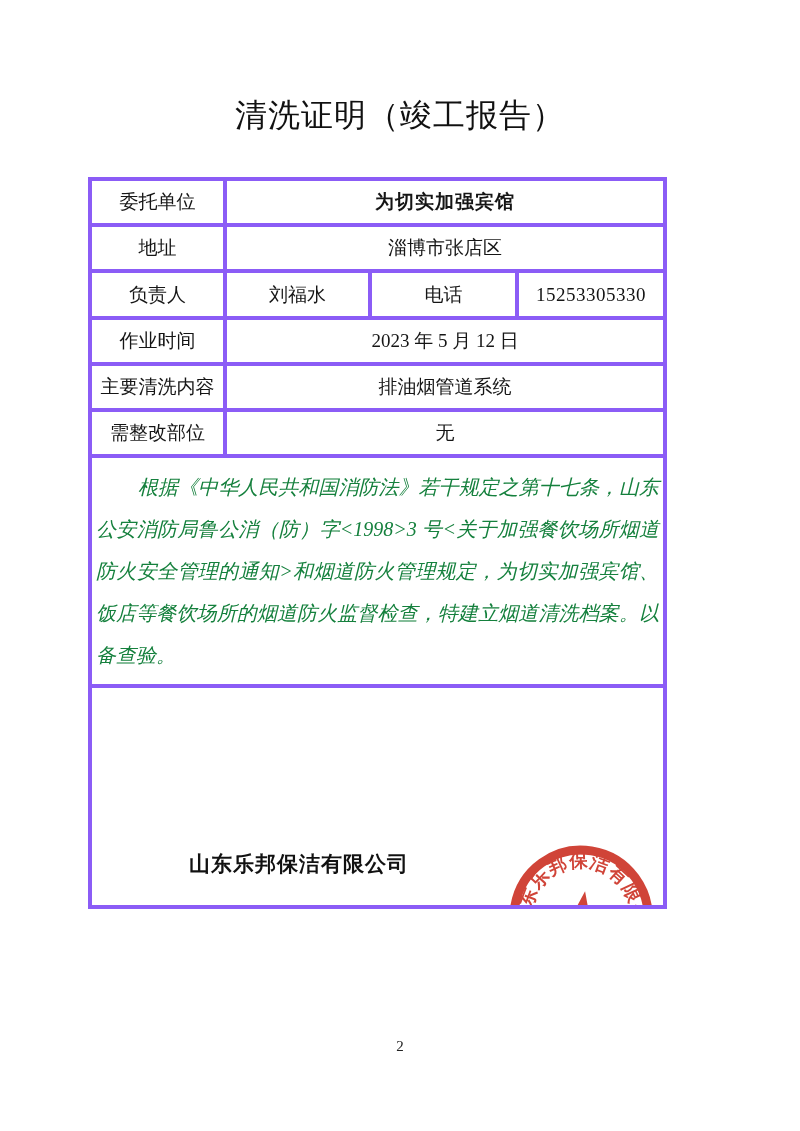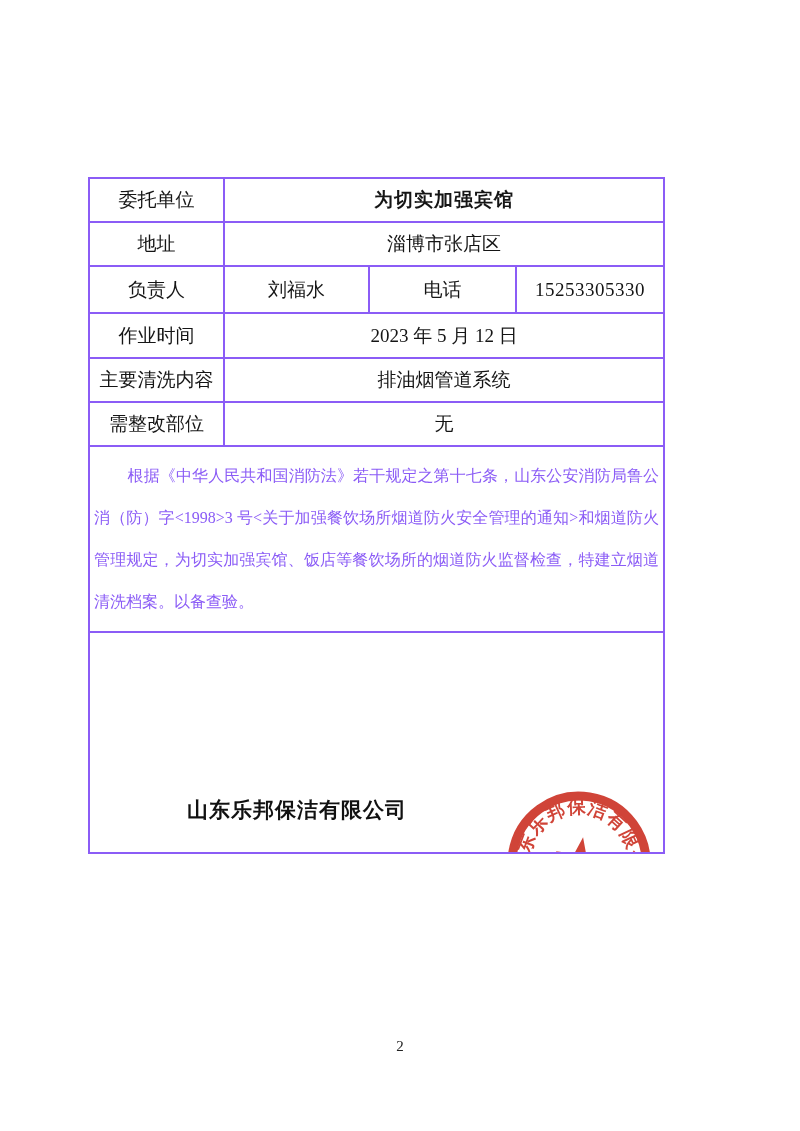--- a/index.html
+++ b/index.html
@@ -11,35 +11,35 @@
   .page{position:absolute;inset:0;}
   .doc-title{
     position:absolute;top:94px;left:0;width:100%;
     text-align:center;font-size:32px;letter-spacing:1px;color:#111;
   }
   table.doc-table{
     position:absolute;left:88px;top:177px;width:575px;
     border-collapse:collapse;table-layout:fixed;
   }
   table.doc-table td{
-    border:2px solid #8b5cf6;vertical-align:middle;
+    border:4px solid #8b5cf6;vertical-align:middle;
     text-align:center;font-size:19px;color:#151515;
     padding:8px 4px;overflow:hidden;
   }
   td.lbl{font-size:19px;}
   td.val{font-size:19px;}
   td.val-big{font-size:28px;font-weight:bold;letter-spacing:1px;}
   td.val-phone{font-size:21px;letter-spacing:0.5px;}
   td.notice-cell{
     text-align:left;vertical-align:top;
     padding:3px 9px 0 9px;
   }
   .notice-text{
-    font-size:16px;line-height:42px;text-indent:2.1em;
-    text-align:justify;color:#8b5cf6;
+    font-size:20px;line-height:42px;text-indent:2.1em;
+    text-align:justify;color:#15803d;font-style:italic;
   }
   td.sig-cell{padding:0;}
   .sig-inner{position:relative;width:100%;height:100%;}
   .sig-company{
     position:absolute;left:93px;top:53px;
     font-size:21px;font-weight:bold;letter-spacing:1px;color:#111;
   }
   .stamp{
     position:absolute;left:395px;top:30px;width:180px;height:180px;
     mix-blend-mode:multiply;opacity:0.93;
@@ -47,20 +47,21 @@
   .page-number{
     position:absolute;top:1038px;left:0;width:100%;
     text-align:center;font-size:15px;color:#222;
   }
 </style>
 </head>
 <body>
 
 <div class="page">
 
+  <div class="doc-title">清洗证明（竣工报告）</div>
 
   <table class="doc-table">
     <colgroup>
       <col style="width:135px">
         <col style="width:145px">
         <col style="width:147px">
         <col style="width:148px">
     </colgroup>
     <tbody>
       <tr style="height:40px">

